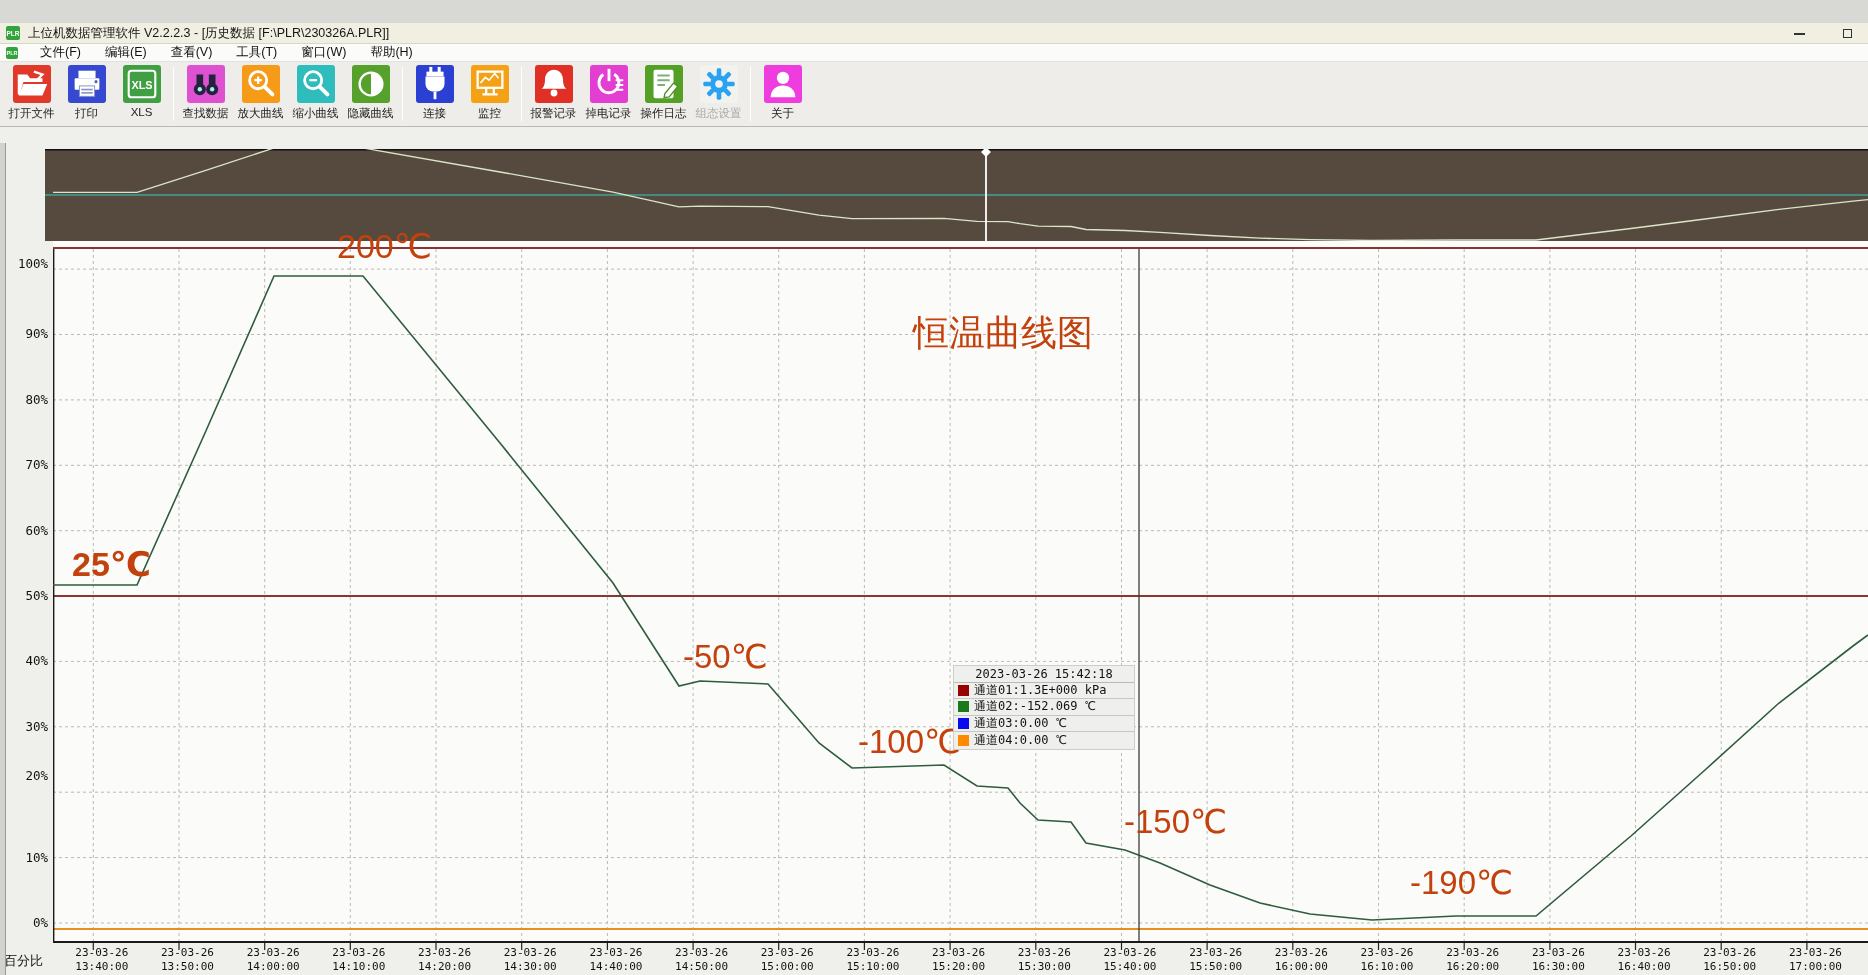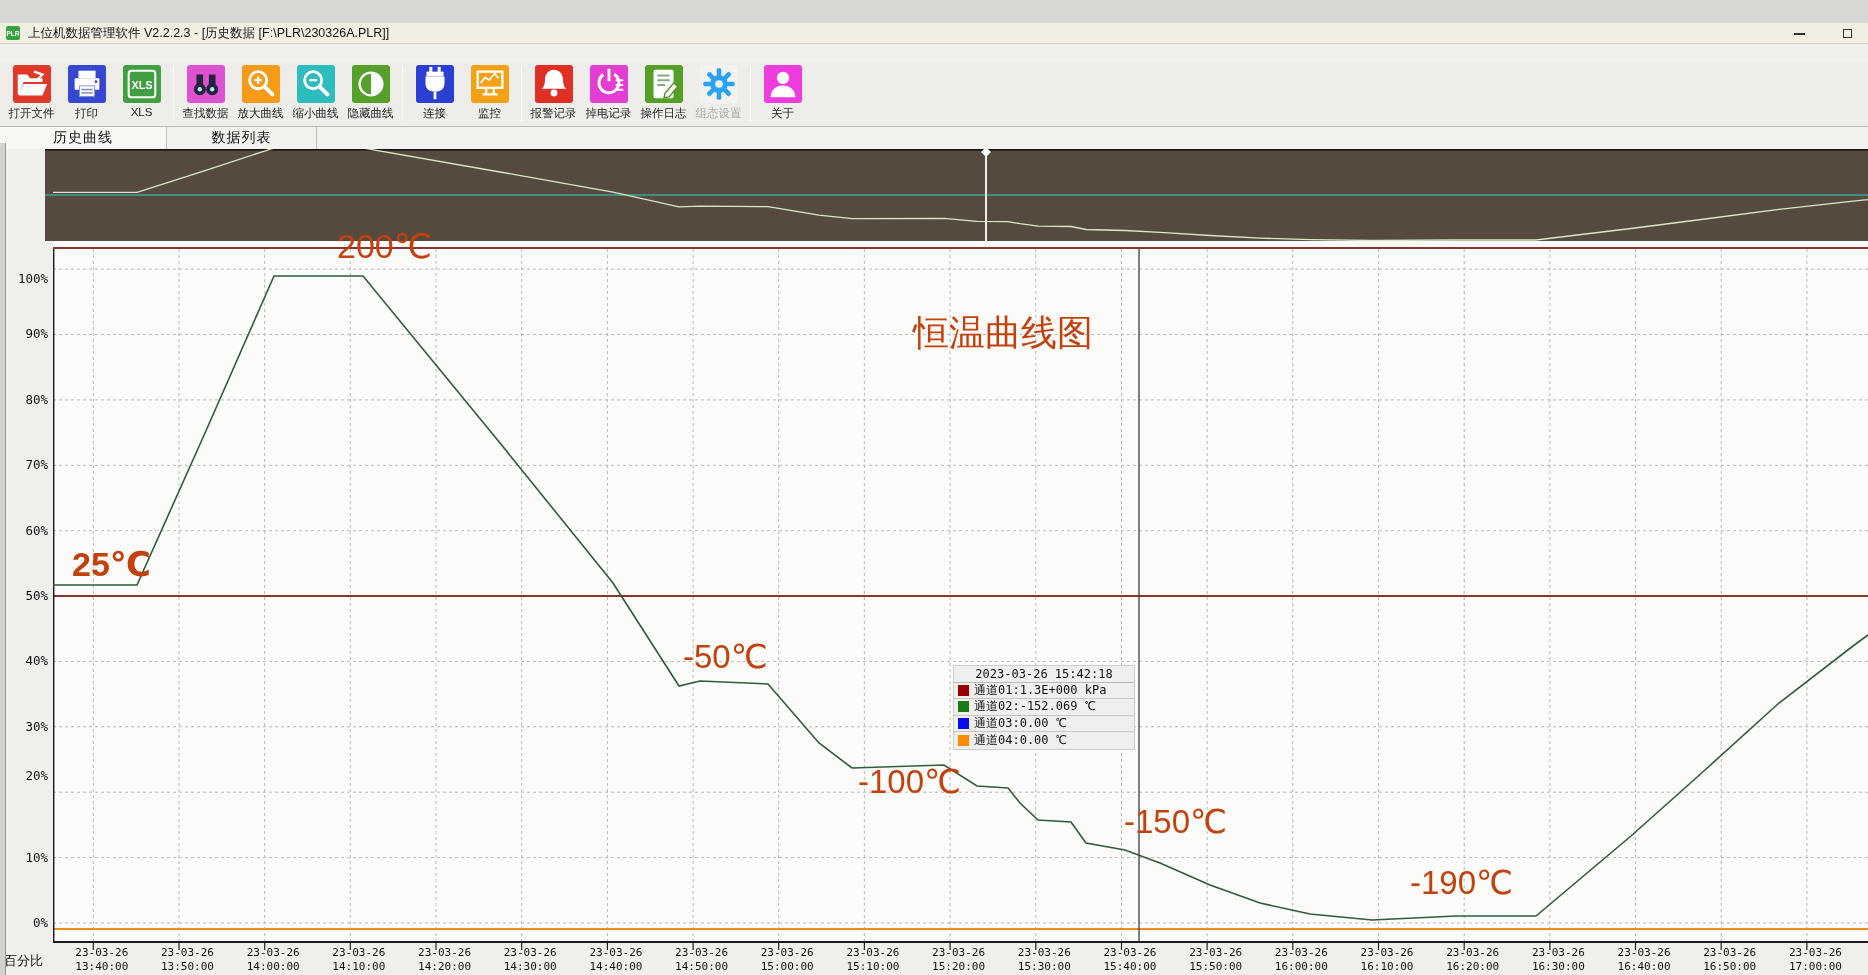--- a/index.html
+++ b/index.html
@@ -85,20 +85,31 @@
     <div class="winbtns">
       <div class="wbtn">
           <div class="glyph-min"></div>
         </div>
       <div class="wbtn">
           <div class="glyph-restore"></div>
         </div>
     </div>
   </div>
 
+  <div class="menubar">
+    <div class="menuicon">PLR</div>
+    <div id="menu-items" style="display:flex;">
+        <div class="menuitem">文件(F)</div>
+        <div class="menuitem">编辑(E)</div>
+        <div class="menuitem">查看(V)</div>
+        <div class="menuitem">工具(T)</div>
+        <div class="menuitem">窗口(W)</div>
+        <div class="menuitem">帮助(H)</div>
+      </div>
+  </div>
 
   <div class="toolbar" id="toolbar">
       <div class="tbcell">
         <div class="tbicon" style="background: rgb(224, 57, 42);">
           <svg width="38" height="38" viewBox="0 0 40 40">
             <path d="M5 31V10h10l3 4h13v4H11l-4 13z" fill="#fff"></path>
             <path d="M11 20h25l-5 12H6z" fill="#fff"></path>
             <path d="M22 7l9 3-5 5" fill="none" stroke="#fff" stroke-width="2.4"></path>
           </svg>
         </div>
@@ -244,24 +255,20 @@
         <div class="tbicon" style="background: rgb(238, 60, 223);">
           <svg width="38" height="38" viewBox="0 0 40 40">
             <circle cx="20" cy="13.5" r="6.5" fill="#fff"></circle>
             <path d="M7 34c0-8 6-12.5 13-12.5S33 26 33 34z" fill="#fff"></path>
           </svg>
         </div>
         <div class="tblabel">关于</div>
       </div>
     </div>
 
-  <div class="tabrow">
-    <div class="tab active" style="width:167px">历史曲线</div>
-    <div class="tab" style="width:150px">数据列表</div>
-  </div>
 
   <div class="overview">
     <svg id="ovsvg" width="1823" height="92">
         <rect x="0" y="1" width="1823" height="91" fill="#564a3e"></rect>
         <line x1="0" y1="0.8" x2="1823" y2="0.8" stroke="#111" stroke-width="1.6"></line>
         <line x1="0" y1="46" x2="1823" y2="46" stroke="#3fa39b" stroke-width="1.6"></line>
         <polyline points="8.0,43.4 92.0,43.4 160.0,21.6 229.0,-1.0 318.0,-1.0 455.0,23.0 568.0,43.1 634.0,57.9 655.0,57.2 723.0,57.6 774.0,66.1 807.0,69.7 899.0,69.3 932.0,72.3 963.0,72.6 975.0,74.7 993.0,77.2 1026.0,77.5 1041.0,80.5 1080.0,81.5 1115.0,83.4 1165.0,86.5 1215.0,89.1 1265.0,90.7 1327.0,91.5 1411.0,91.0 1491.0,91.0 1586.0,79.5 1660.0,70.0 1734.0,60.4 1808.0,52.2 1823.0,50.6" fill="none" stroke="#d9e6c8" stroke-width="1.3"></polyline>
         <line x1="941.0" y1="0" x2="941.0" y2="92" stroke="#fff" stroke-width="1.8"></line>
         <rect x="937.5" y="-0.5" width="7" height="7" transform="rotate(45 941.0 3)" fill="#fff"></rect>
       </svg>
@@ -327,21 +334,21 @@
       <line x1="0" y1="7" x2="1815" y2="7" stroke="#8b3434" stroke-width="2"></line>
       <line x1="0" y1="355.0" x2="1815" y2="355.0" stroke="#8b3434" stroke-width="2"></line>
       <line x1="0" y1="688" x2="1815" y2="688" stroke="#e6901e" stroke-width="2"></line>
       <line x1="0.7" y1="8" x2="0.7" y2="701" stroke="#1a1a1a" stroke-width="1.4"></line>
       <polyline points="0.0,344.0 84.0,344.0 152.0,192.0 221.0,35.0 310.0,35.0 447.0,202.0 560.0,342.0 626.0,445.0 647.0,440.0 715.0,443.0 766.0,502.0 799.0,527.0 891.0,524.0 924.0,545.0 955.0,547.0 967.0,562.0 985.0,579.0 1018.0,581.0 1033.0,602.0 1072.0,609.0 1107.0,622.0 1157.0,644.0 1207.0,662.0 1257.0,673.0 1319.0,679.0 1403.0,675.0 1483.0,675.0 1578.0,595.0 1652.0,529.0 1726.0,462.0 1800.0,405.0 1815.0,394.0" fill="none" stroke="#2e5c3c" stroke-width="1.6"></polyline>
       <line x1="1086.0" y1="8" x2="1086.0" y2="701" stroke="#3c3c3c" stroke-width="1.3"></line>
       <line x1="0" y1="701" x2="1815" y2="701" stroke="#1a1a1a" stroke-width="2"></line>
     </svg>
 
   <div id="ylabs">
-      <div class="ylab" style="top: 248px;">100%</div>
+      <div class="ylab" style="top: 233px;">100%</div>
       <div class="ylab" style="top: 303.49px;">90%</div>
       <div class="ylab" style="top: 368.88px;">80%</div>
       <div class="ylab" style="top: 434.27px;">70%</div>
       <div class="ylab" style="top: 499.66px;">60%</div>
       <div class="ylab" style="top: 565.05px;">50%</div>
       <div class="ylab" style="top: 630.44px;">40%</div>
       <div class="ylab" style="top: 695.83px;">30%</div>
       <div class="ylab" style="top: 745px;">20%</div>
       <div class="ylab" style="top: 826.61px;">10%</div>
       <div class="ylab" style="top: 892px;">0%</div>
@@ -369,21 +376,21 @@
       <div class="xlab" style="left: 1686.22px;">23-03-26<br>16:50:00</div>
       <div class="xlab" style="left: 1771.9px;">23-03-26<br>17:00:00</div>
       <div class="xlab" style="left: 1857.58px;">23-03-26<br>17:10:00</div>
     </div>
   <div class="ylabel-unit">百分比</div>
 
   <div id="annos">
       <div class="anno" style="left: 337px; top: 206px; font-size: 34px;">200℃</div>
       <div class="anno" style="left: 72px; top: 524px; font-size: 34px; font-weight: bold;">25℃</div>
       <div class="anno" style="left: 683px; top: 617px; font-size: 33px;">-50℃</div>
-      <div class="anno" style="left: 858px; top: 742px; font-size: 33px;">-100℃</div>
+      <div class="anno" style="left: 858px; top: 702px; font-size: 33px;">-100℃</div>
       <div class="anno" style="left: 1124px; top: 782px; font-size: 33px;">-150℃</div>
       <div class="anno" style="left: 1410px; top: 843px; font-size: 33px;">-190℃</div>
       <div class="anno" style="left: 913px; top: 292px; font-size: 36px;">恒温曲线图</div>
     </div>
 
   <div class="tooltip">
     <div class="tt-head">2023-03-26 15:42:18</div>
     <div id="ttrows">
         <div class="tt-row">
           <span class="tt-sq" style="background: rgb(153, 0, 0);"></span>

